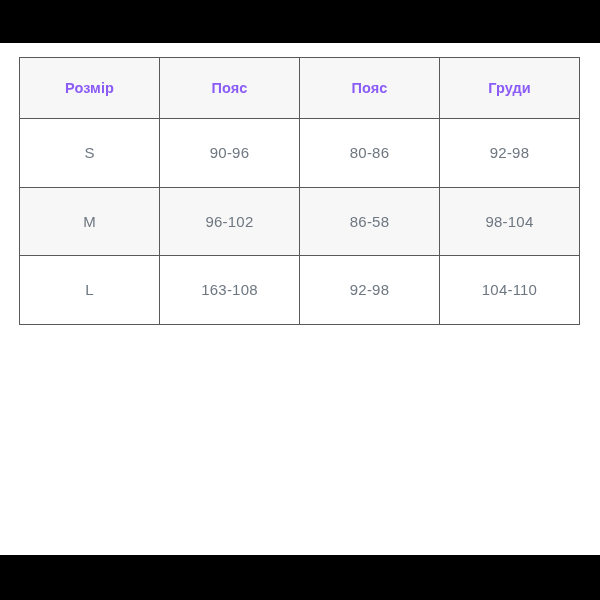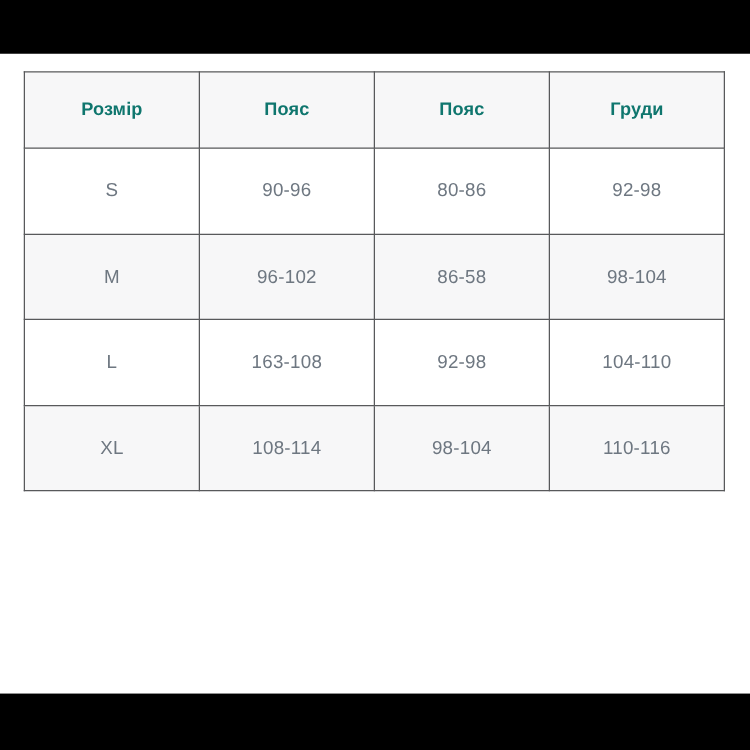--- a/index.html
+++ b/index.html
@@ -55,21 +55,21 @@
     border: 1.4px solid #58595b;
     text-align: center;
     vertical-align: middle;
     padding: 0;
     box-sizing: border-box;
   }
 
   #size-table thead th {
     height: 61px;
     background: #f7f7f8;
-    color: #0f766e;
+    color: #8b5cf6;
     font-size: 14.5px;
     font-weight: 700;
     letter-spacing: 0.1px;
   }
 
   #size-table tbody td {
     height: 68.5px;
     color: #6e7781;
     font-size: 15px;
     font-weight: 400;
@@ -116,26 +116,20 @@
           <td>96-102</td>
           <td>86-58</td>
           <td>98-104</td>
         </tr>
         <tr>
           <td>L</td>
           <td>163-108</td>
           <td>92-98</td>
           <td>104-110</td>
         </tr>
-        <tr>
-          <td>XL</td>
-          <td>108-114</td>
-          <td>98-104</td>
-          <td>110-116</td>
-        </tr>
       </tbody>
     </table>
 
   </div>
 
   <div id="band-bottom"></div>
 
 </div>
 
 </body></html>

